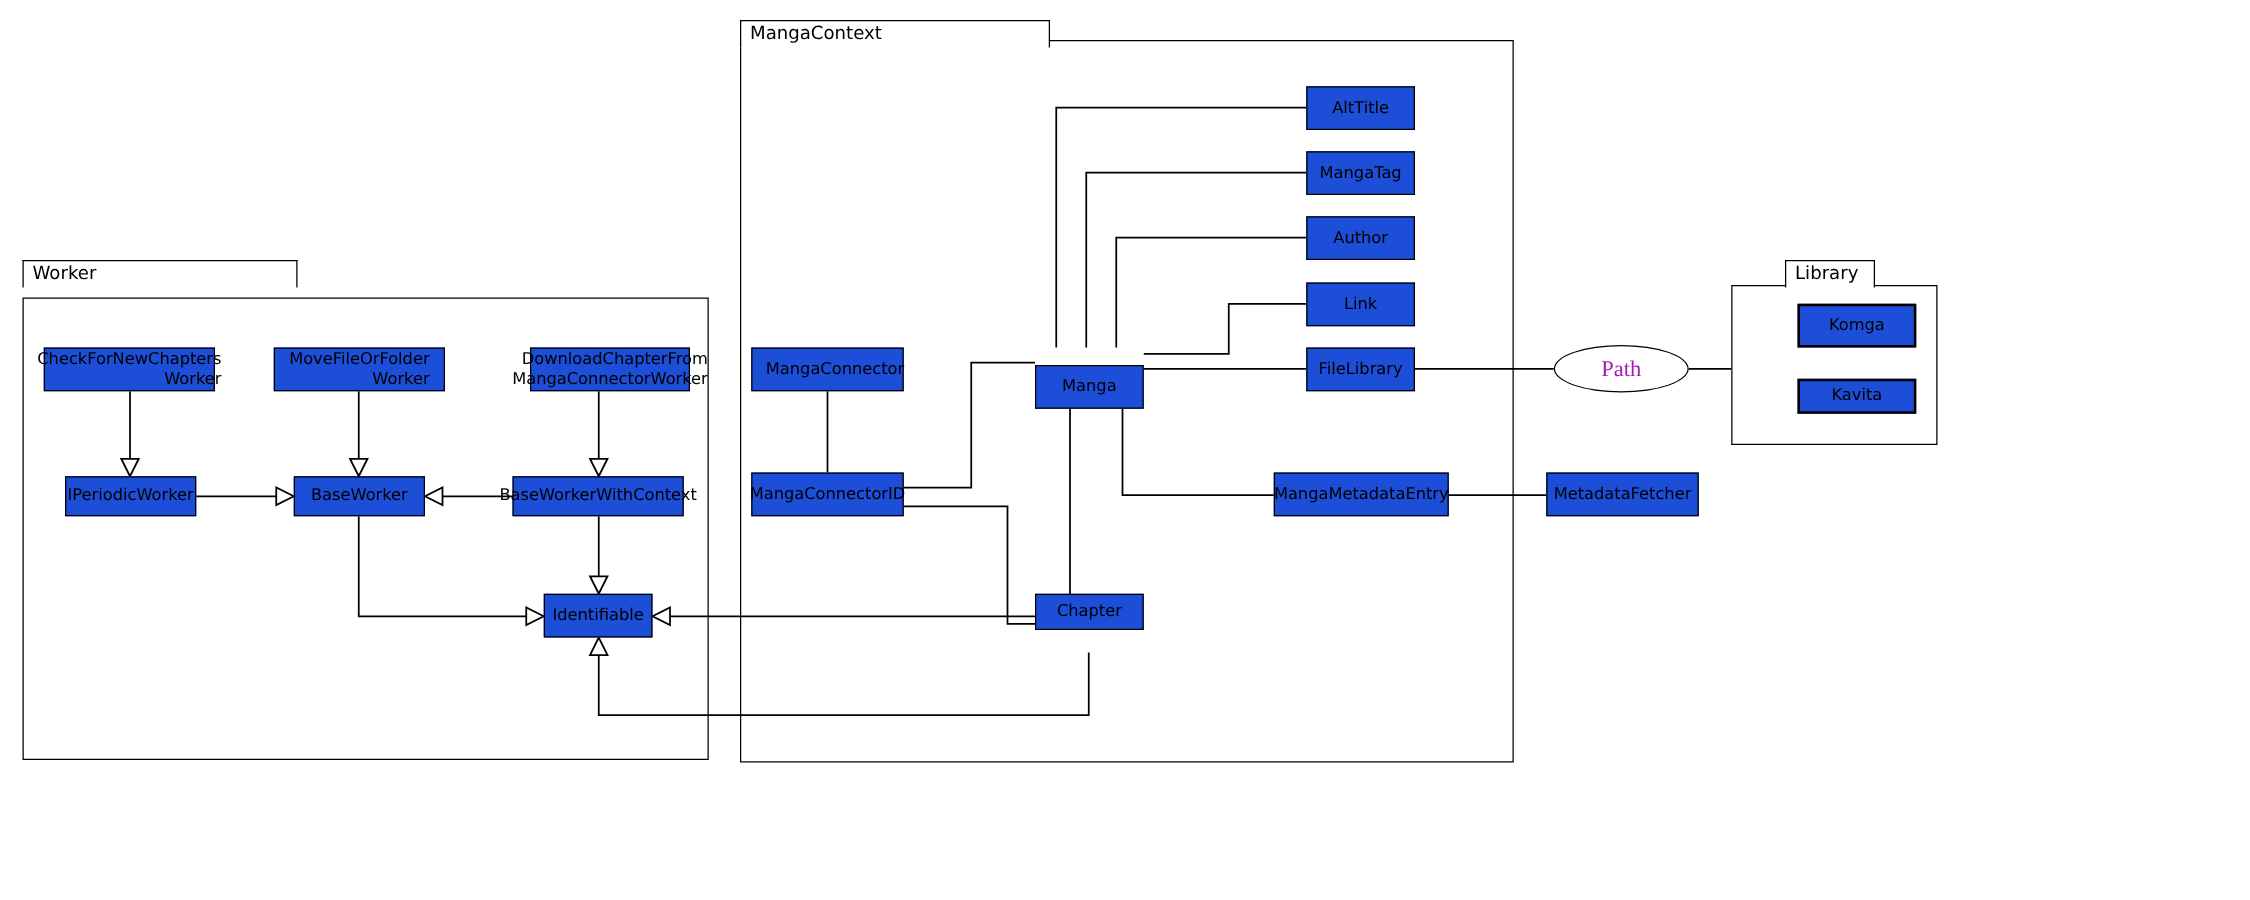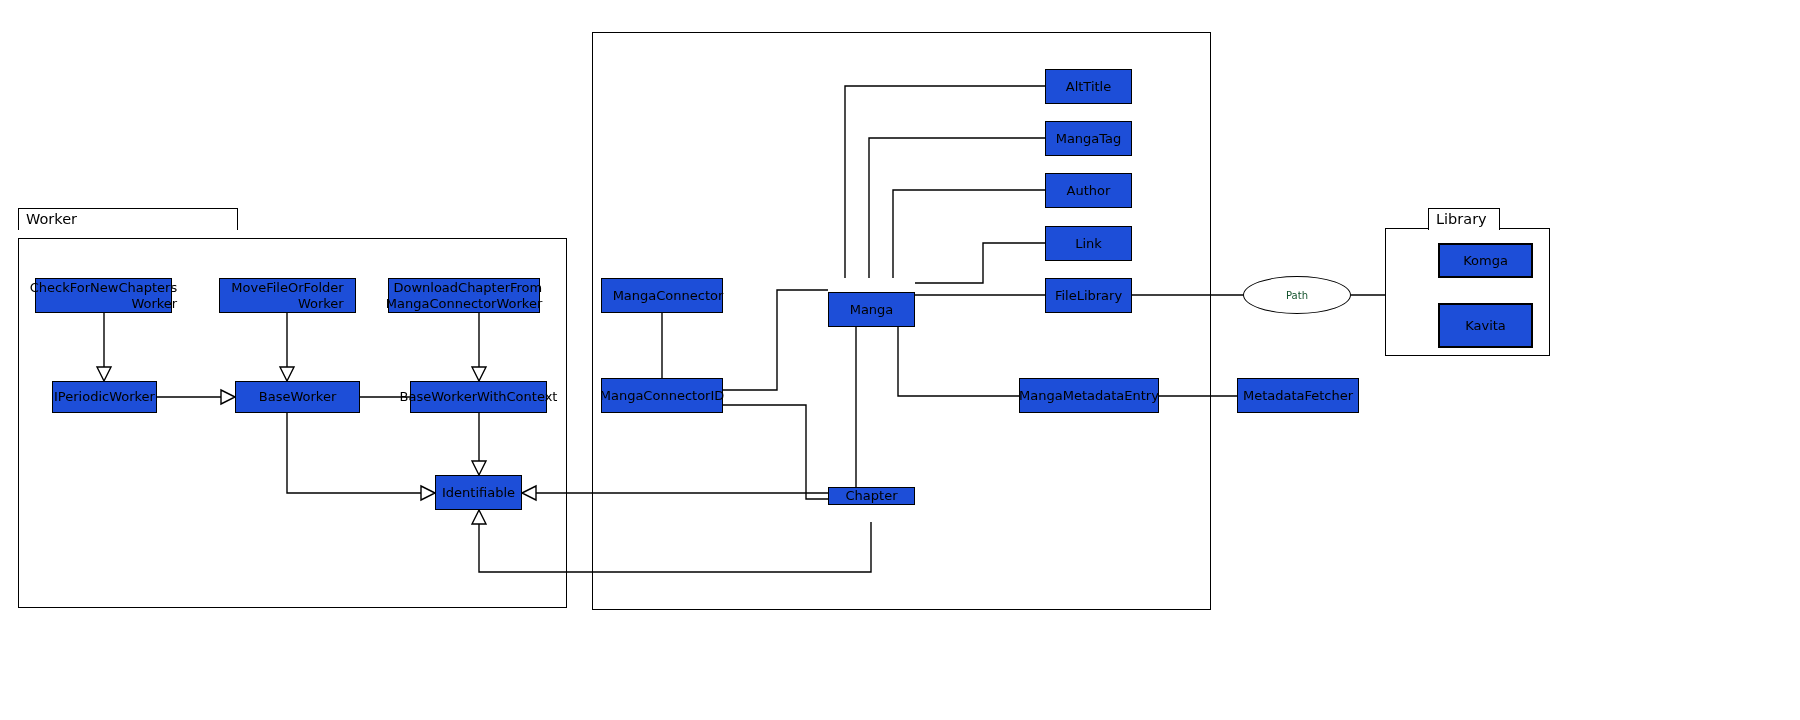--- a/index.html
+++ b/index.html
@@ -77,26 +77,27 @@
   }
   .cls.italic { }
   .cls.thick { border-width: 2.2px; }
   
   .ellipse {
     position: absolute;
     box-sizing: border-box;
     border: 1.4px solid #000;
     border-radius: 50%;
     background: #ffffff;
-    color: #14532d;
-    font-size: 10px;
+    color: #a21caf;
+    font-size: 18px;
     display: flex;
     align-items: center;
     justify-content: center;
     z-index: 4;
+    font-family: Liberation Serif, serif;
   }
 </style>
 </head>
 <body>
 
 <div id="canvas">
 
   <svg id="wires" viewBox="0 0 1800 720">
 
     <g>
@@ -171,64 +172,67 @@
     <line x1="1351" y1="295" x2="1385" y2="295"></line>
 
   </svg>
 
   <div class="pkg" style="left:18px; top:238px; width:549px; height:370px;"></div>
   <div class="pkg-tab" style="left:18px; top:208px; width:220px; height:22px;">
     <span>Worker</span>
   </div>
 
   <div class="pkg" style="left:592px; top:32px; width:619px; height:578px;"></div>
+  <div class="pkg-tab" style="left:592px; top:16px; width:248px; height:22px;">
+    <span>MangaContext</span>
+  </div>
 
   <div class="pkg" style="left:1385px; top:228px; width:165px; height:128px;"></div>
   <div class="pkg-tab" style="left:1385px; top:208px; width:72px; height:22px;margin-left:43px;">
     <span>Library</span>
   </div>
 
   <div class="cls" style="left:35px; top:278px; width:137px; height:35px;">CheckForNewChapters
 Worker</div>
 
   <div class="cls" style="left:219px; top:278px; width:137px; height:35px;">MoveFileOrFolder
 Worker</div>
 
-  <div class="cls" style="left:388px; top:278px; width:152px; height:35px;">DownloadChapterFrom
+  <div class="cls" style="left:424px; top:278px; width:128px; height:35px;">DownloadChapterFrom
 MangaConnectorWorker</div>
 
   <div class="cls italic" style="left:52px; top:381px; width:105px; height:32px;">IPeriodicWorker</div>
 
-  <div class="cls italic" style="left:235px; top:381px; width:125px; height:32px;">BaseWorker</div>
+  <div class="cls italic" style="left:235px; top:381px; width:105px; height:32px;">BaseWorker</div>
 
   <div class="cls italic" style="left:410px; top:381px; width:137px; height:32px;">BaseWorkerWithContext</div>
 
   <div class="cls italic" style="left:435px; top:475px; width:87px; height:35px;">Identifiable</div>
 
   <div class="cls" style="left:601px; top:278px; width:122px; height:35px;padding-left:12px;">MangaConnector</div>
 
   <div class="cls" style="left:601px; top:378px; width:122px; height:35px;">MangaConnectorID</div>
 
   <div class="cls" style="left:828px; top:278px; width:87px; height:35px;margin-top:14px;">Manga</div>
 
-  <div class="cls" style="left:828px; top:487px; width:87px; height:18px;">Chapter</div>
+  <div class="cls" style="left:828px; top:475px; width:87px; height:29px;">Chapter</div>
 
   <div class="cls" style="left:1045px; top:69px; width:87px; height:35px;">AltTitle</div>
 
   <div class="cls" style="left:1045px; top:121px; width:87px; height:35px;">MangaTag</div>
 
   <div class="cls" style="left:1045px; top:173px; width:87px; height:35px;">Author</div>
 
   <div class="cls" style="left:1045px; top:226px; width:87px; height:35px;">Link</div>
 
   <div class="cls" style="left:1045px; top:278px; width:87px; height:35px;">FileLibrary</div>
 
   <div class="cls" style="left:1019px; top:378px; width:140px; height:35px;">MangaMetadataEntry</div>
 
   <div class="cls" style="left:1237px; top:378px; width:122px; height:35px;">MetadataFetcher</div>
 
   <div class="cls thick" style="left:1438px; top:243px; width:95px; height:35px;">Komga</div>
 
-  <div class="cls thick" style="left:1438px; top:303px; width:95px; height:45px;">Kavita</div>
+  <div class="cls thick" style="left:1438px; top:303px; width:95px; height:28px;">Kavita</div>
 
   <div class="ellipse" style="left:1243px; top:276px; width:108px; height:38px;">Path</div>
 
 </div>
 
 </body></html>

